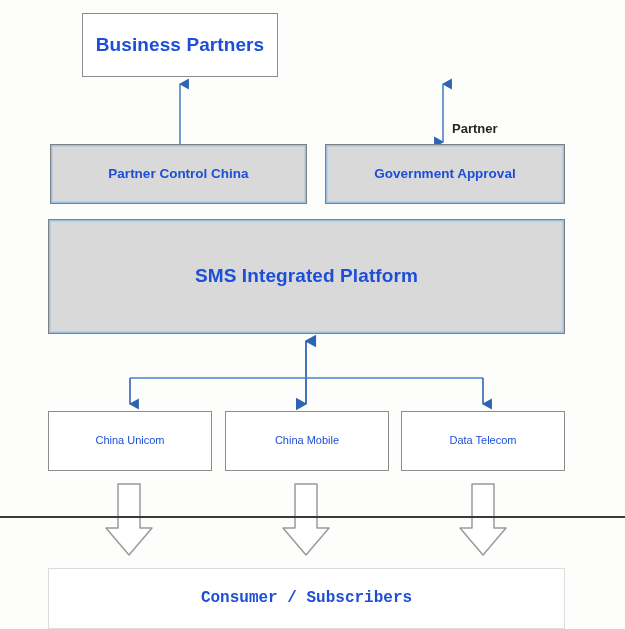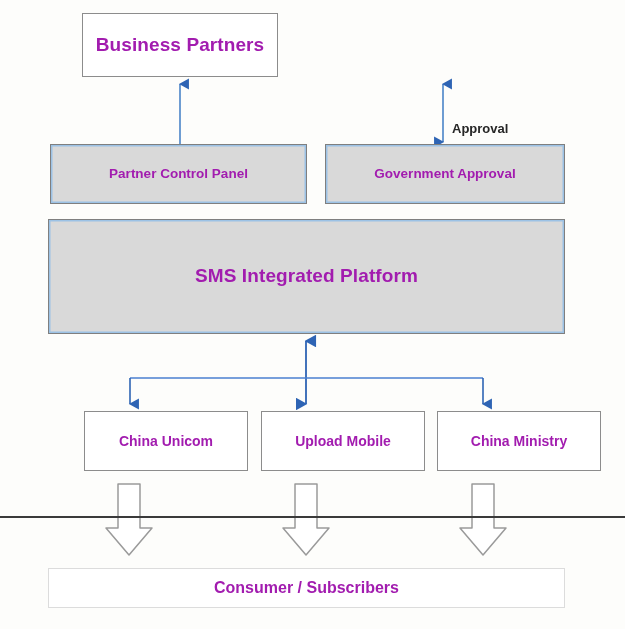--- a/index.html
+++ b/index.html
@@ -18,21 +18,21 @@
     background: #fdfdfb;
     overflow: hidden;
   }
   .node {
     position: absolute;
     box-sizing: border-box;
     display: flex;
     align-items: center;
     justify-content: center;
     text-align: center;
-    color: #a21caf;
+    color: #1d4ed8;
     line-height: 1.2;
   }
   
   .box-plain {
     background: #ffffff;
     border: 1.5px solid #8c8c8c;
   }
   
   .box-panel {
     background: #d9d9d9;
@@ -41,21 +41,21 @@
   }
   
   .box-faint {
     background: #ffffff;
     border: 1px solid #dcdcdc;
   }
 
   .t-title-lg { font-size: 19px; font-weight: 600; letter-spacing: .1px; }
   .t-title-md { font-size: 16px; font-weight: 600; }
   .t-title-sm { font-size: 13.5px; font-weight: 600; }
-  .t-title-xs { font-size: 14px; font-weight: 700; margin-left: 36px; }
+  .t-title-xs { font-size: 11px; font-weight: 400; }
 
   .edge-label {
     position: absolute;
     font-size: 13px;
     font-weight: 600;
     color: #262626;
     line-height: 1.35;
     white-space: pre-line;
   }
 
@@ -126,44 +126,44 @@
 
   <div class="divider" style="left:0px; top:516px; width:625px;"></div>
 
   <div class="node box-plain t-title-lg" style="left:82px; top:13px; width:196px; height:64px;">
     <span>Business Partners</span>
   </div>
 
 
 
   <div class="edge-label" style="left:452px; top:102px; width:90px;">
-    <span>Approval</span>
+    <span>Partner</span>
   </div>
 
   <div class="node box-panel t-title-sm" style="left:50px; top:144px; width:257px; height:60px;">
-    <span>Partner Control Panel</span>
+    <span>Partner Control China</span>
   </div>
 
   <div class="node box-panel t-title-sm" style="left:325px; top:144px; width:240px; height:60px;">
     <span>Government Approval</span>
   </div>
 
   <div class="node box-panel t-title-lg" style="left:48px; top:219px; width:517px; height:115px;">
     <span>SMS Integrated Platform</span>
   </div>
 
   <div class="node box-plain t-title-xs" style="left:48px; top:411px; width:164px; height:60px;">
     <span>China Unicom</span>
   </div>
 
   <div class="node box-plain t-title-xs" style="left:225px; top:411px; width:164px; height:60px;">
-    <span>Upload Mobile</span>
+    <span>China Mobile</span>
   </div>
 
   <div class="node box-plain t-title-xs" style="left:401px; top:411px; width:164px; height:60px;">
-    <span>China Ministry</span>
+    <span>Data Telecom</span>
   </div>
 
-  <div class="node box-faint t-title-md" style="left:48px; top:568px; width:517px; height:40px;">
+  <div class="node box-faint t-title-md" style="left:48px; top:568px; width:517px; height:61px;font-family:Liberation Mono, monospace;">
     <span>Consumer / Subscribers</span>
   </div>
 
 </div>
 
 </body></html>

